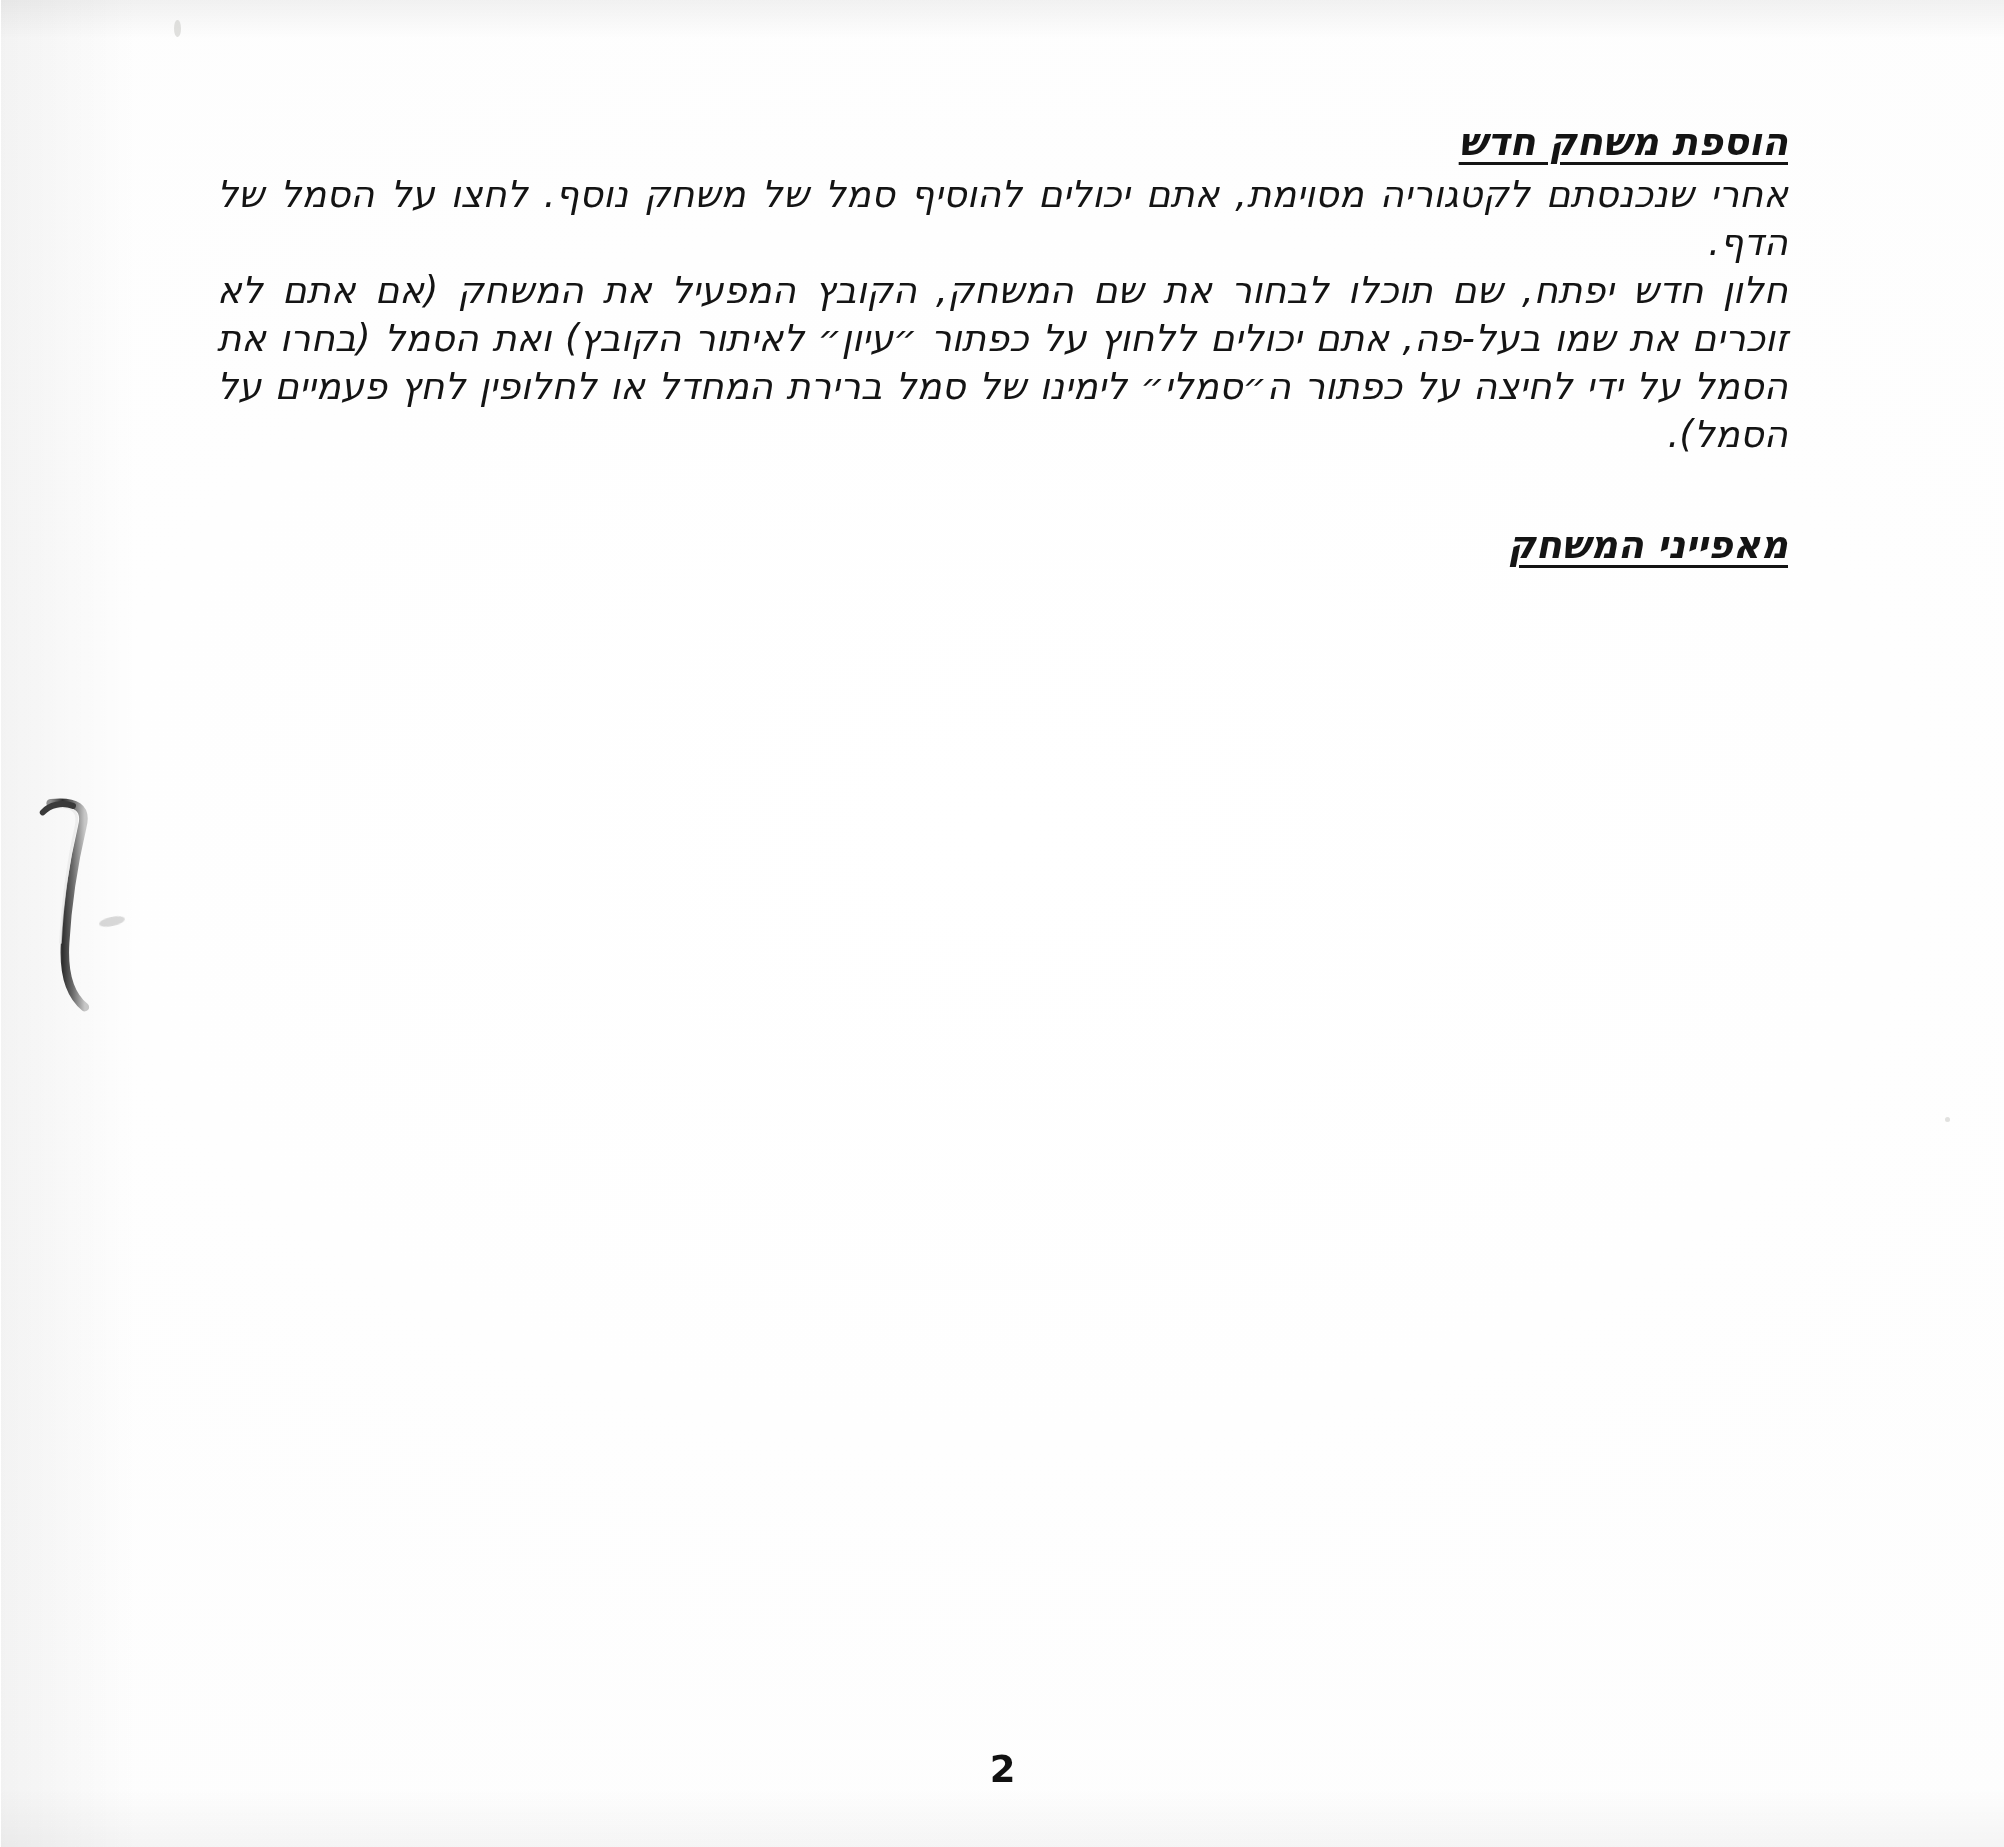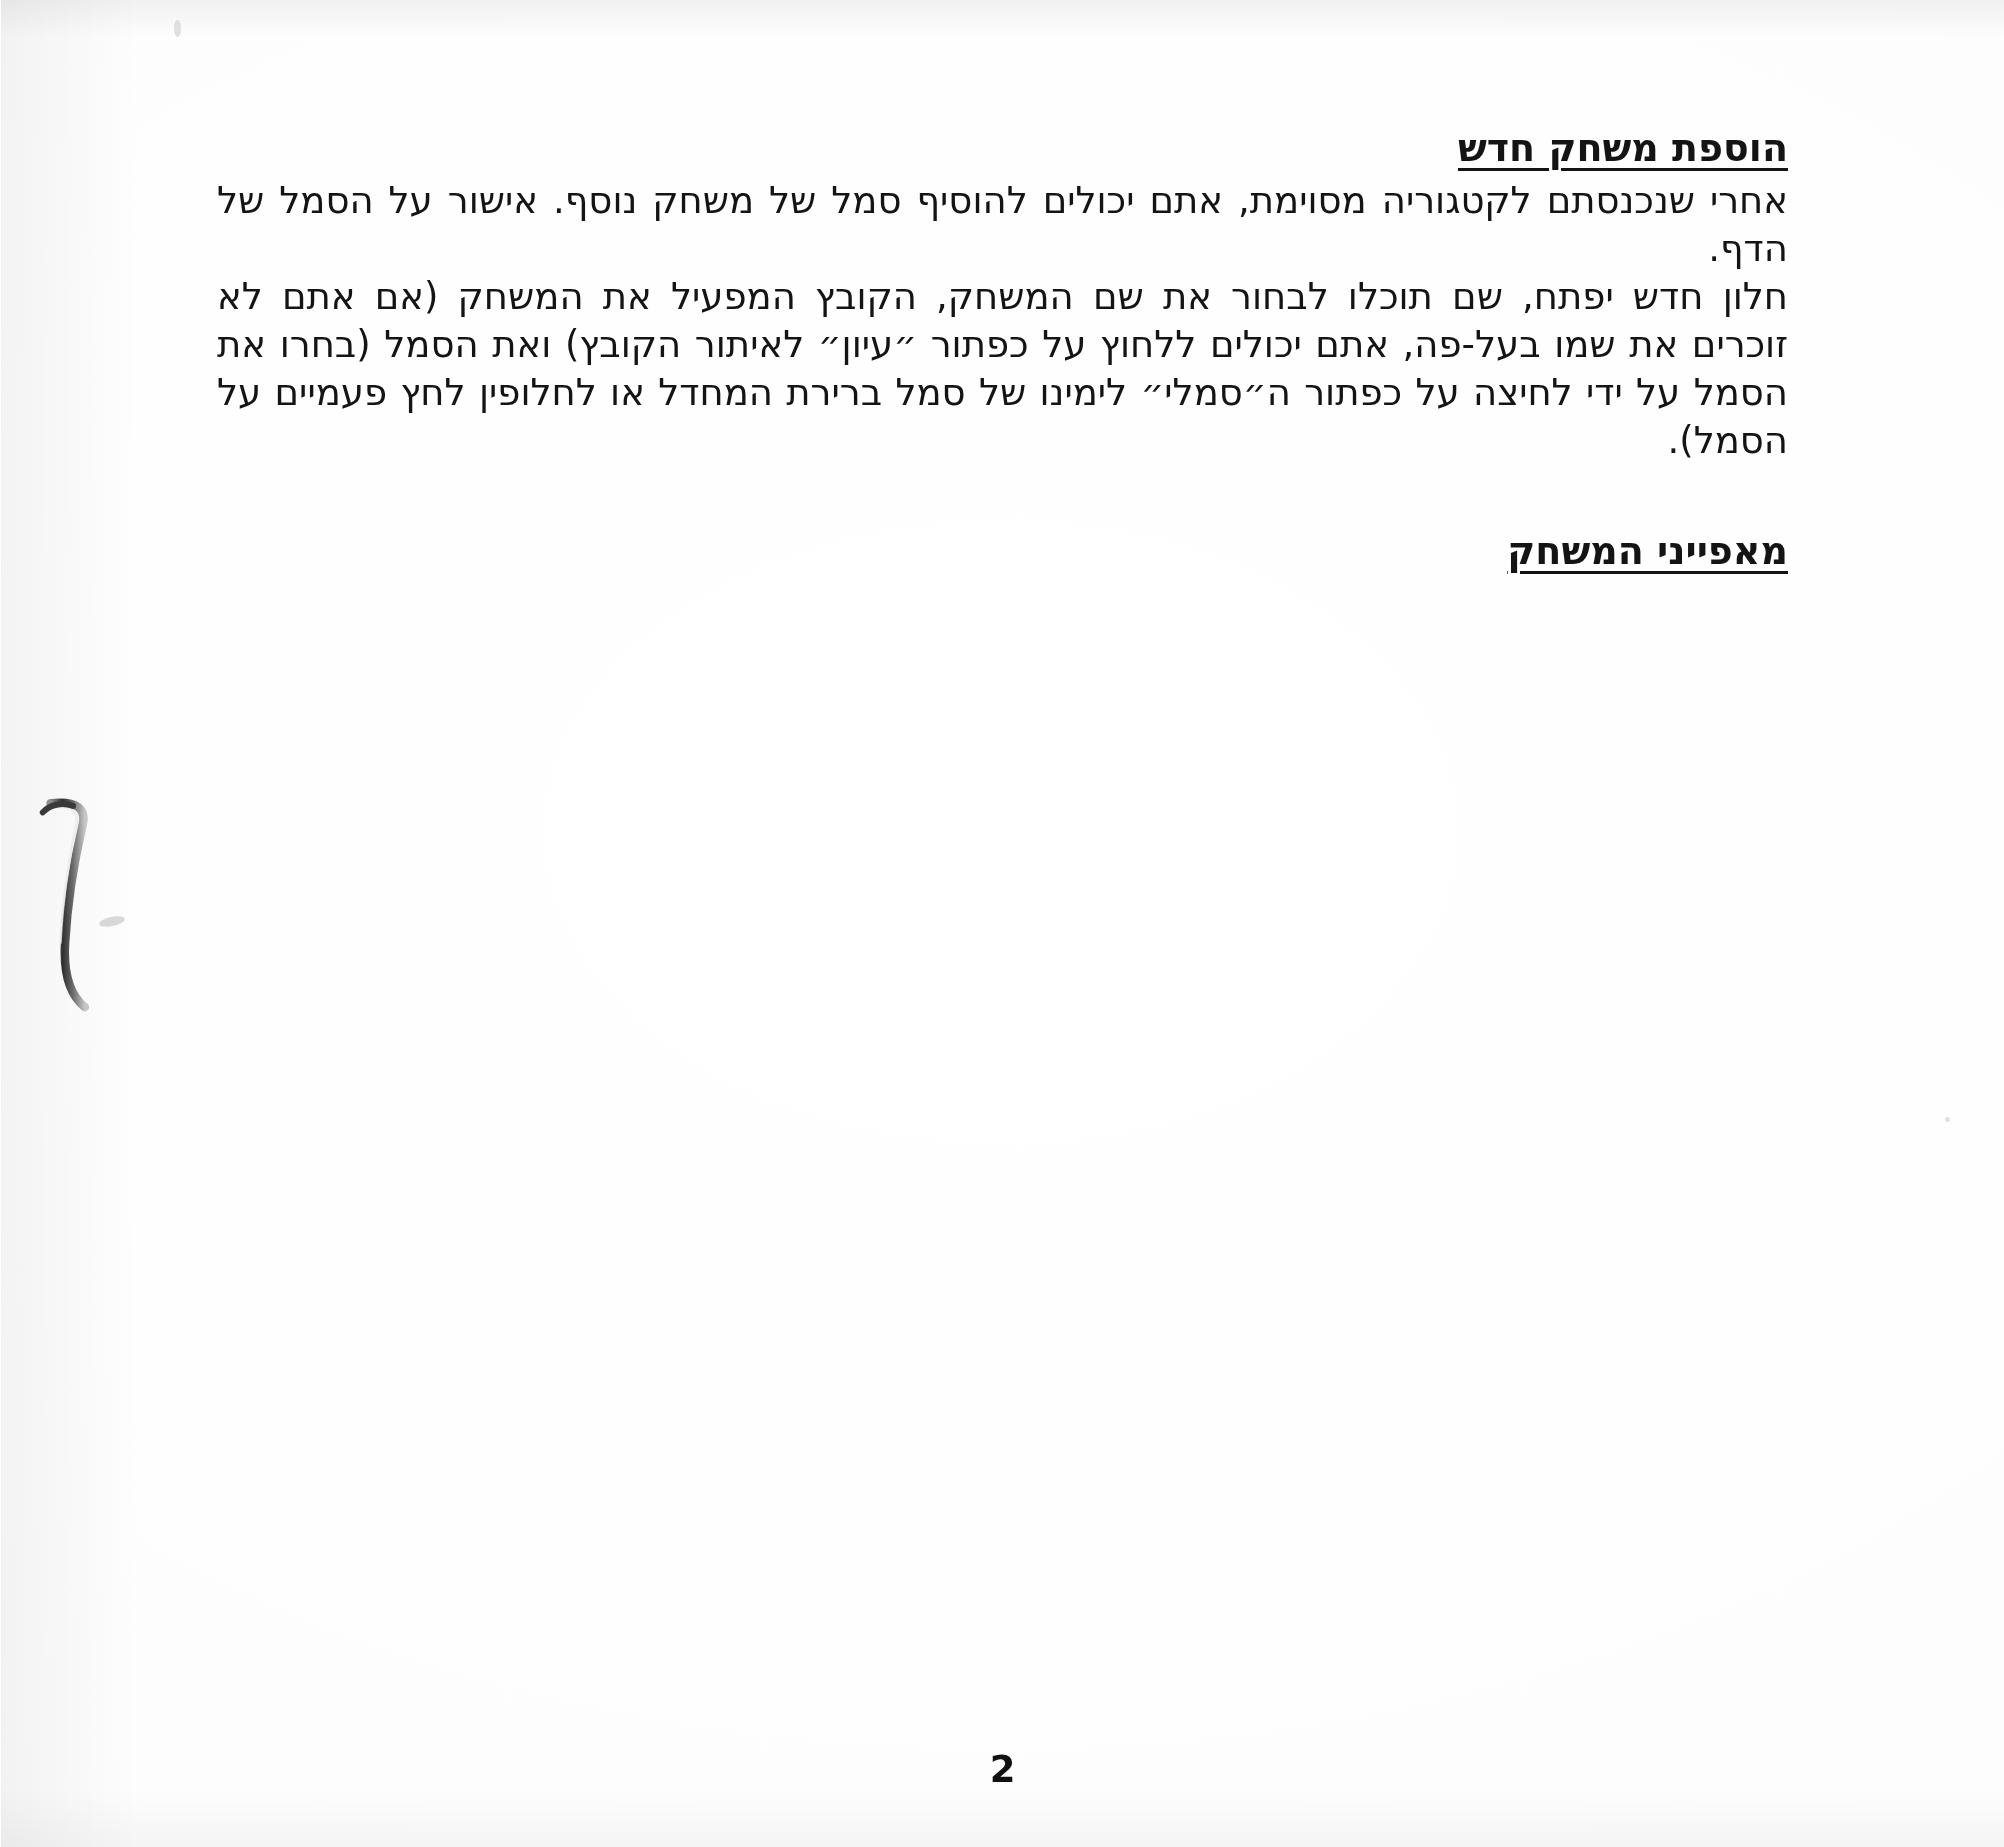--- a/index.html
+++ b/index.html
@@ -48,26 +48,27 @@
   .scan-speck {
     position: absolute;
     background: #c9c9c4;
     border-radius: 50%;
     opacity: .55;
   }
 
   
   .content {
     position: absolute;
-    top: 125px;
+    top: 119px;
     right: 217px;
     width: 1571px;
     direction: rtl;
     text-align: right;
     color: #141414;
+    font-style: italic;
   }
 
   .section { margin-bottom: 63px; }
   .section:last-of-type { margin-bottom: 8px; }
 
   h2.heading {
     font-size: 38px;
     font-weight: 700;
     line-height: 1.25;
     margin: 0 0 4px 0;
@@ -146,21 +147,21 @@
       <path d="M30 14 C 58 12, 66 22, 60 46 C 52 80, 40 152, 37 220" fill="none" stroke="#e8e8e8" stroke-width="4" stroke-linecap="round" opacity=".75"></path>
       <path d="M10 22 C 20 10, 40 6, 56 12" fill="none" stroke="#3a3a3a" stroke-width="9" stroke-linecap="round"></path>
     </svg>
   </div>
   <div class="clip-smudge"></div>
 
   <div class="content">
 
     <section class="section">
       <h2 class="heading">הוספת משחק חדש</h2>
-      <p class="para">אחרי שנכנסתם לקטגוריה מסוימת, אתם יכולים להוסיף סמל של משחק נוסף. אישור על הסמל של הדף.</p>
+      <p class="para">אחרי שנכנסתם לקטגוריה מסוימת, אתם יכולים להוסיף סמל של משחק נוסף. לחצו על הסמל של הדף.</p>
       <p class="para">חלון חדש יפתח, שם תוכלו לבחור את שם המשחק, הקובץ המפעיל את המשחק (אם אתם לא זוכרים את שמו בעל-פה, אתם יכולים ללחוץ על כפתור ״עיון״ לאיתור הקובץ) ואת הסמל (בחרו את הסמל על ידי לחיצה על כפתור ה״סמלי״ לימינו של סמל ברירת המחדל או לחלופין לחץ פעמיים על הסמל).</p>
     </section>
 
 
     <section class="section">
       <h2 class="heading">מאפייני המשחק</h2>
     </section>
 
   </div>
 

